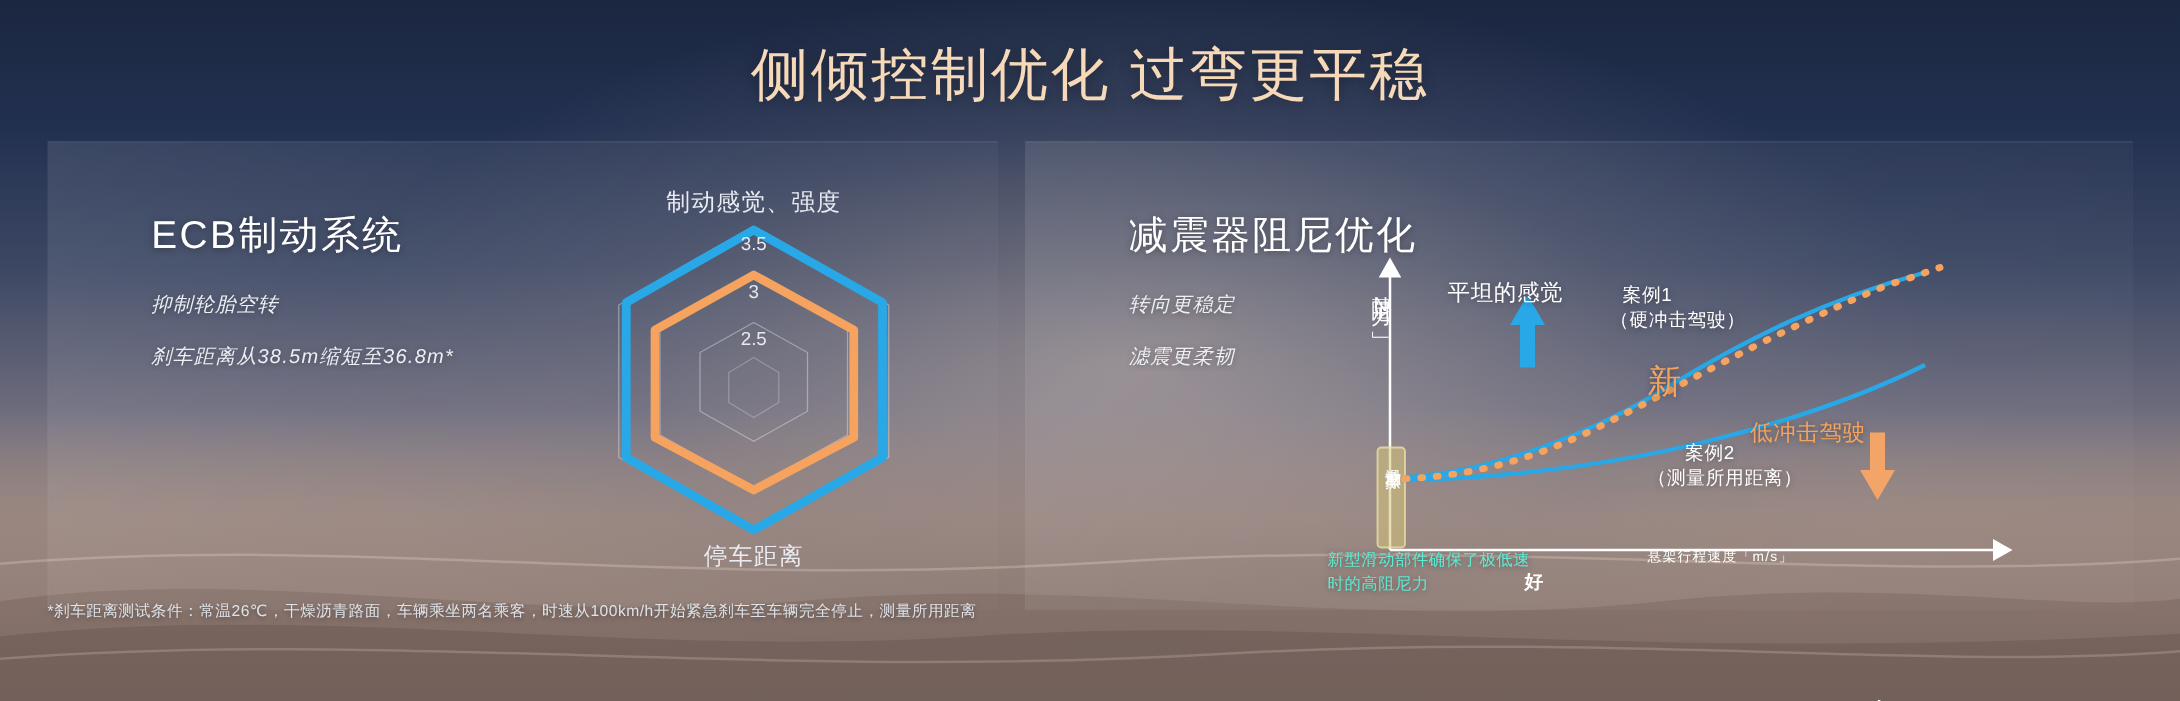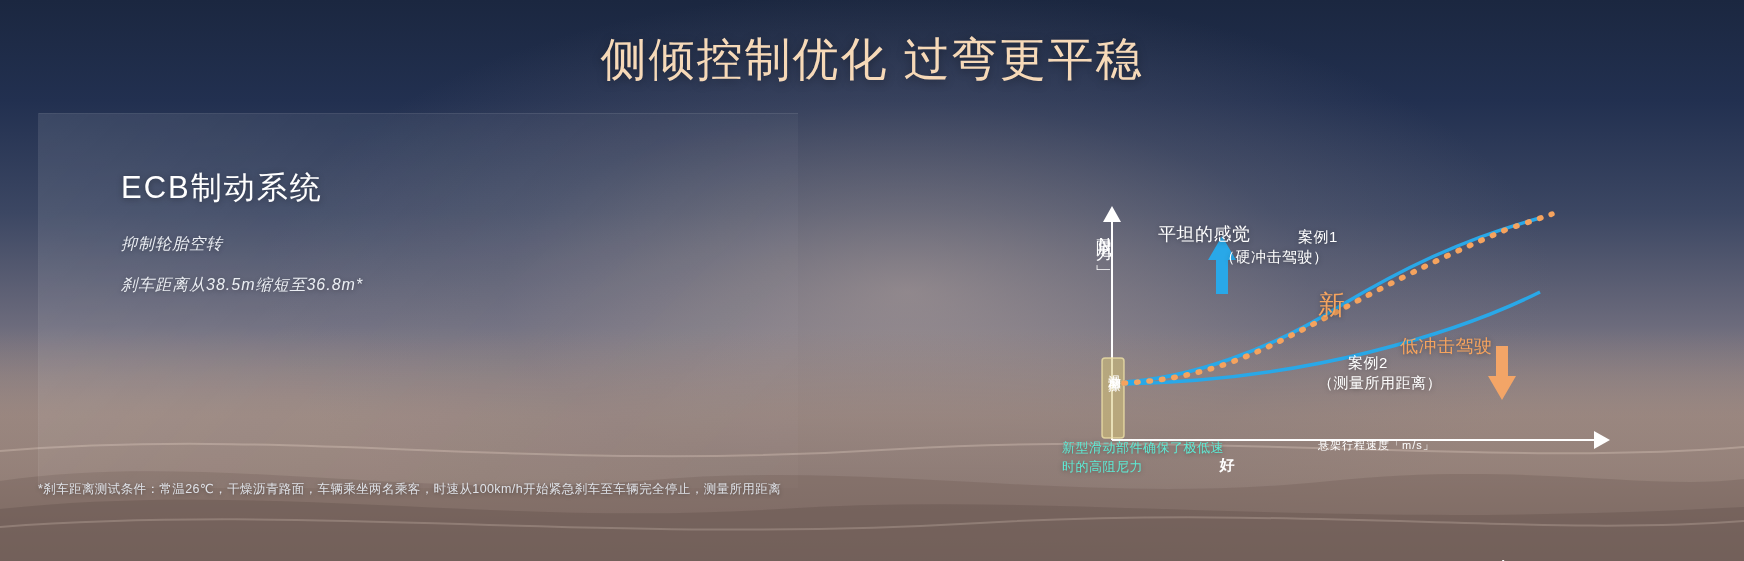--- a/index.html
+++ b/index.html
@@ -133,21 +133,47 @@
 
   <div class="title">侧倾控制优化 过弯更平稳</div>
 
   <div class="panel left">
     <div class="p-title" style="left:82px; top:53px;">ECB制动系统</div>
     <div class="p-line" style="left:82px; top:120px;">抑制轮胎空转</div>
     <div class="p-line" style="left:82px; top:161px;">刹车距离从38.5m缩短至36.8m*</div>
   </div>
 
 
-
+  <div class="radar">
+    <div class="radar-top-label">制动感觉、强度</div>
+    <div class="radar-bottom-label">停车距离</div>
+
+    <svg width="330" height="256" viewBox="0 0 330 256">
+      <g stroke="rgba(225,228,236,0.45)" fill="none" stroke-width="1">
+        <polygon points="165,6 273,68 273,190 165,250 57,190 57,68"></polygon>
+        <polygon points="165,44 240,87 240,172 165,214 90,172 90,87"></polygon>
+        <polygon points="165,82 208,106 208,153 165,177 122,153 122,106"></polygon>
+        <polygon points="165,110 185,122 185,146 165,158 145,146 145,122" stroke="rgba(225,228,236,0.3)"></polygon>
+      </g>
+
+      <polygon points="165,44 245,88 245,174 165,216 86,174 86,88" fill="none" stroke="#f5a35e" stroke-width="7" stroke-linejoin="round"></polygon>
+
+      <polygon points="165,8 268,66 268,190 165,248 63,190 63,66" fill="none" stroke="#29a8e8" stroke-width="7" stroke-linejoin="round"></polygon>
+
+      <text class="tick-text" x="165" y="24" text-anchor="middle">3.5</text>
+      <text class="tick-text" x="165" y="62" text-anchor="middle">3</text>
+      <text class="tick-text" x="165" y="100" text-anchor="middle">2.5</text>
+    </svg>
+  </div>
+
+  <div class="panel right">
+    <div class="p-title" style="left:82px; top:53px;">减震器阻尼优化</div>
+    <div class="p-line" style="left:82px; top:120px;">转向更稳定</div>
+    <div class="p-line" style="left:82px; top:161px;">滤震更柔韧</div>
+  </div>
 
   <div class="rchart">
     <svg width="620" height="290" viewBox="0 0 620 290">
       <defs>
         <marker id="ah" markerWidth="9" markerHeight="9" refX="3" refY="4.5" orient="auto">
           <path d="M0,0 L8,4.5 L0,9 Z" fill="#ffffff"></path>
         </marker>
       </defs>
 
       <line x1="72" y1="240" x2="72" y2="16" stroke="#ffffff" stroke-width="2" marker-end="url(#ah)"></line>
@@ -170,21 +196,21 @@
       </g>
     </svg>
 
     <div class="arrow-up-blue" style="left:170px; top:256px;">好</div>
     <div class="arrow-dn-orange" style="left:450px; top:358px;">好</div>
   </div>
 
   <div class="ann mid" style="left:1158px; top:222px;">平坦的感觉</div>
 
   <div class="ann small" style="left:1298px; top:226px;">案例1</div>
-  <div class="ann small" style="left:1220px; top:246px;text-align:right;">（硬冲击驾驶）</div>
+  <div class="ann small" style="left:1288px; top:246px;text-align:right;">（硬冲击驾驶）</div>
 
   <div class="ann big orange" style="left:1318px; top:287px;">新</div>
 
   <div class="ann small" style="left:1348px; top:352px;">案例2</div>
   <div class="ann small" style="left:1318px; top:372px;">（测量所用距离）</div>
 
   <div class="ann mid orange" style="left:1400px; top:334px;">低冲击驾驶</div>
 
   <div class="axis-label-y" style="left:1093px; top:228px;">阻尼力「N」</div>
   <div class="axis-label-x" style="left:1318px; top:438px;">悬架行程速度「m/s」</div>

